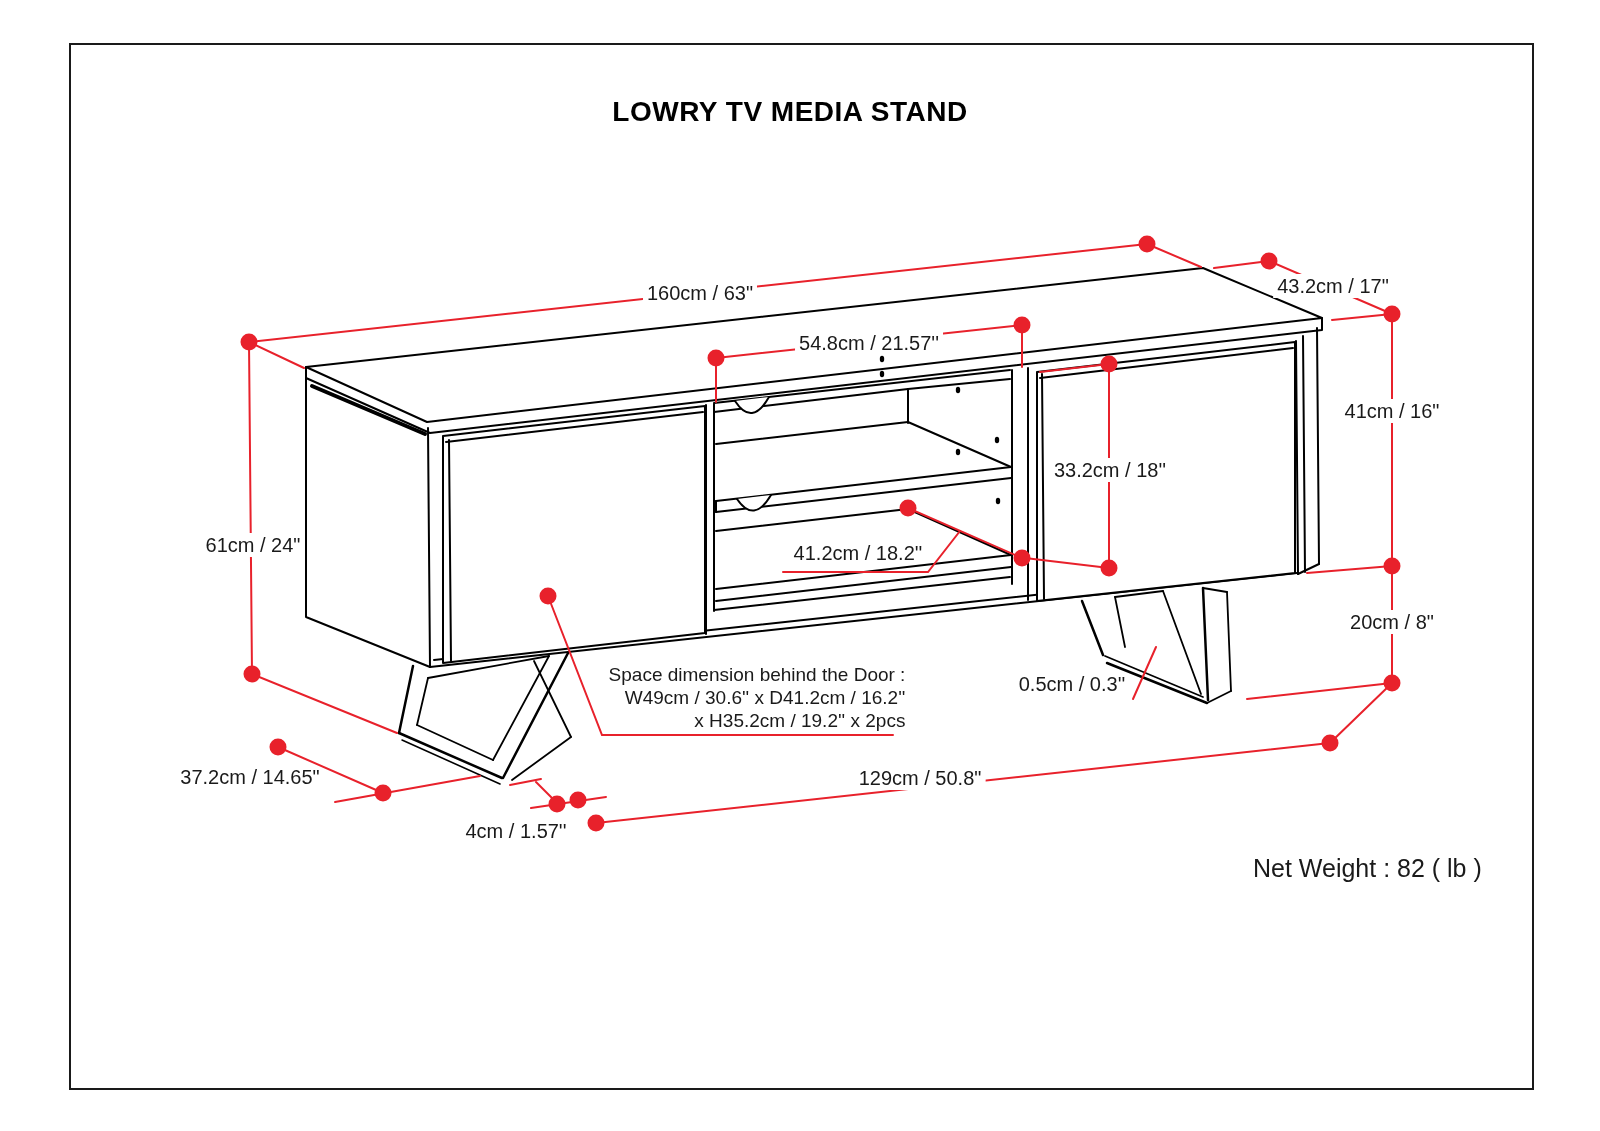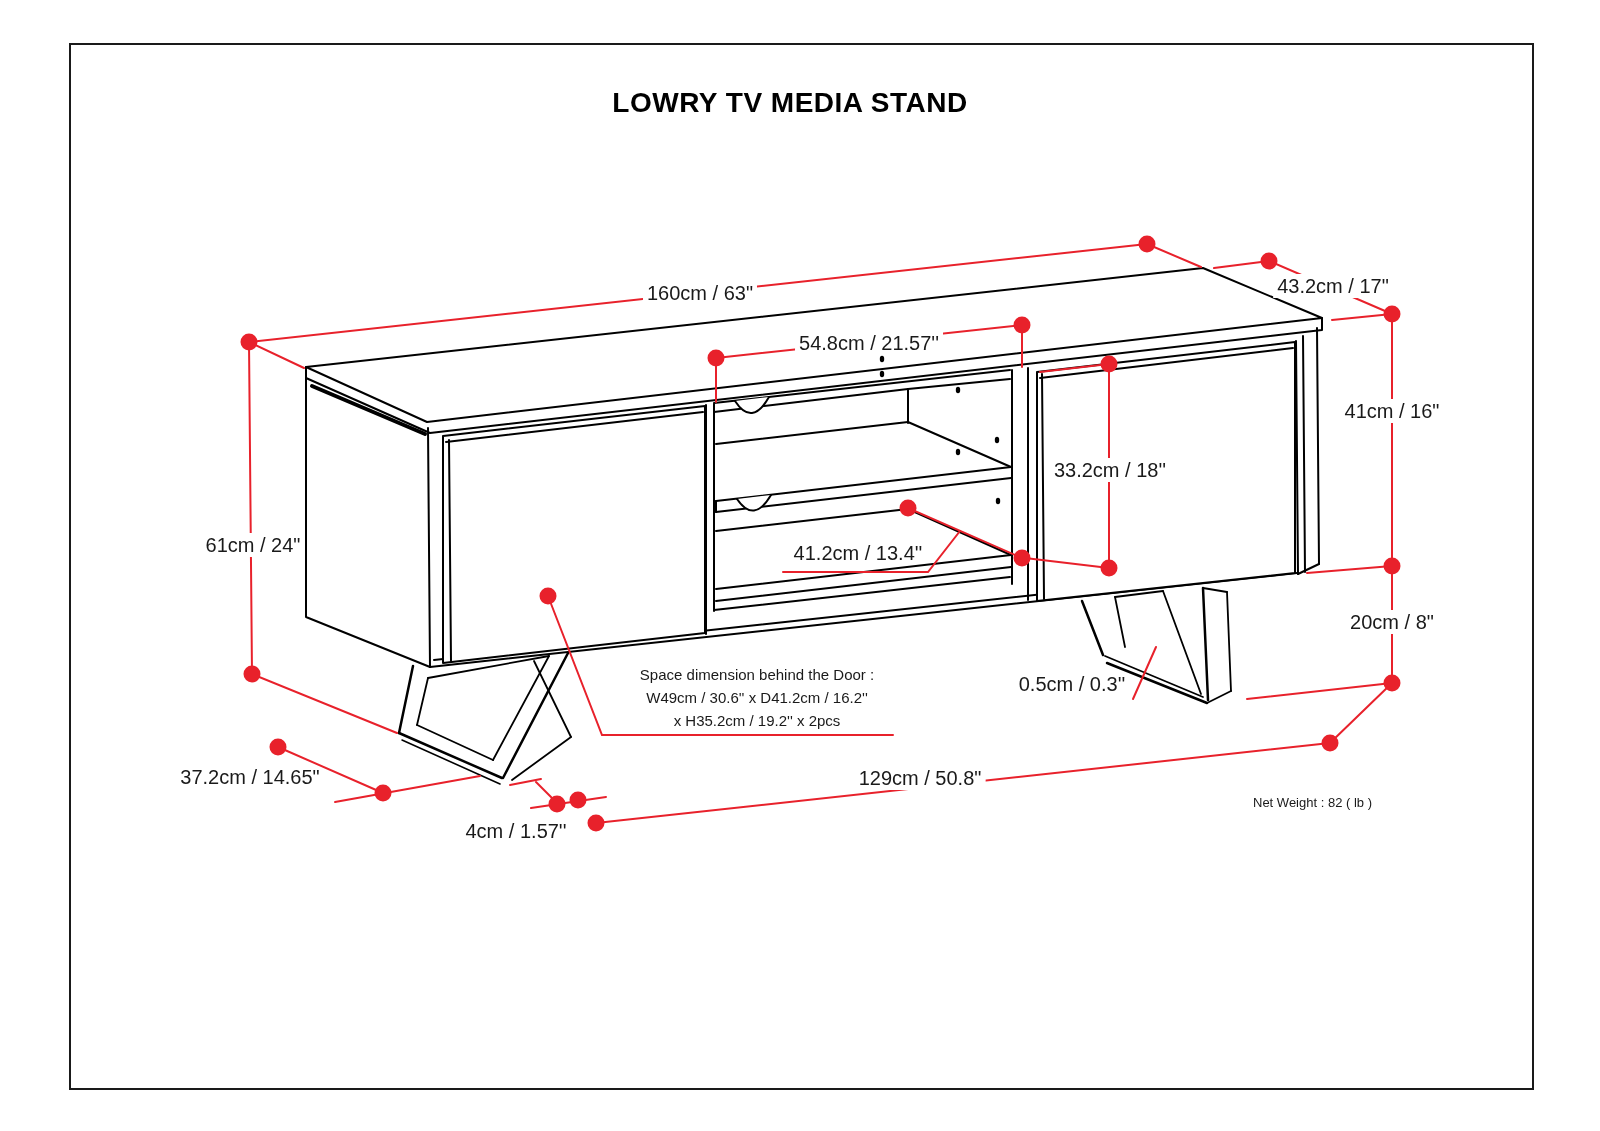--- a/index.html
+++ b/index.html
@@ -8,30 +8,30 @@
     font-family:"Liberation Sans", sans-serif;color:#111;
   }
   #frame{position:absolute;left:69px;top:43px;width:1461px;height:1043px;border:2px solid #1a1a1a;}
   #drawing{position:absolute;left:0;top:0;}
   .lbl{
     position:absolute;font-size:20px;line-height:24px;color:#1a1a1a;white-space:nowrap;
     transform:translate(-50%,-50%);
   }
   .lbl.masked{background:#ffffff;padding:0 4px;}
   #title{
-    position:absolute;left:790px;top:103px;transform:translate(-50%,-50%);
+    position:absolute;left:790px;top:112px;transform:translate(-50%,-50%);
     font-size:28px;font-weight:bold;letter-spacing:.5px;white-space:nowrap;color:#000;
   }
   #space-note{
     position:absolute;left:757px;top:697px;transform:translate(-50%,-50%);
-    text-align:center;font-size:15px;line-height:23px;white-space:nowrap;color:#1a1a1a;
+    text-align:right;font-size:19px;line-height:23px;white-space:nowrap;color:#1a1a1a;
   }
   #net-weight{
-    position:absolute;left:1253px;top:802px;transform:translate(0,-50%);
-    font-size:13px;white-space:nowrap;color:#1a1a1a;
+    position:absolute;left:1253px;top:868px;transform:translate(0,-50%);
+    font-size:25px;white-space:nowrap;color:#1a1a1a;
   }
 </style>
 </head>
 <body>
 
 <div id="page">
 
   <div id="frame"></div>
 
   <div id="title">LOWRY TV MEDIA STAND</div>
@@ -221,21 +221,21 @@
       <circle cx="1330" cy="743" r="8.5"></circle>
       <circle cx="548" cy="596" r="8.5"></circle>
     </g>
   </svg>
 
   <div class="lbl masked" style="left:700px;top:293px">160cm / 63"</div>
   <div class="lbl masked" style="left:1333px;top:286px">43.2cm / 17"</div>
   <div class="lbl masked" style="left:1392px;top:411px">41cm / 16"</div>
   <div class="lbl masked" style="left:869px;top:343px">54.8cm / 21.57''</div>
   <div class="lbl masked" style="left:1110px;top:470px">33.2cm / 18''</div>
-  <div class="lbl" style="left:858px;top:553px">41.2cm / 13.4''</div>
+  <div class="lbl" style="left:858px;top:553px">41.2cm / 18.2''</div>
   <div class="lbl masked" style="left:1392px;top:622px">20cm / 8"</div>
   <div class="lbl masked" style="left:253px;top:545px">61cm / 24"</div>
   <div class="lbl" style="left:250px;top:777px">37.2cm / 14.65"</div>
   <div class="lbl" style="left:516px;top:831px">4cm / 1.57''</div>
   <div class="lbl masked" style="left:920px;top:778px">129cm / 50.8"</div>
   <div class="lbl" style="left:1072px;top:684px">0.5cm / 0.3''</div>
 
   <div id="space-note">
     <div>Space dimension behind the Door :</div>
     <div>W49cm / 30.6'' x D41.2cm / 16.2''</div>

